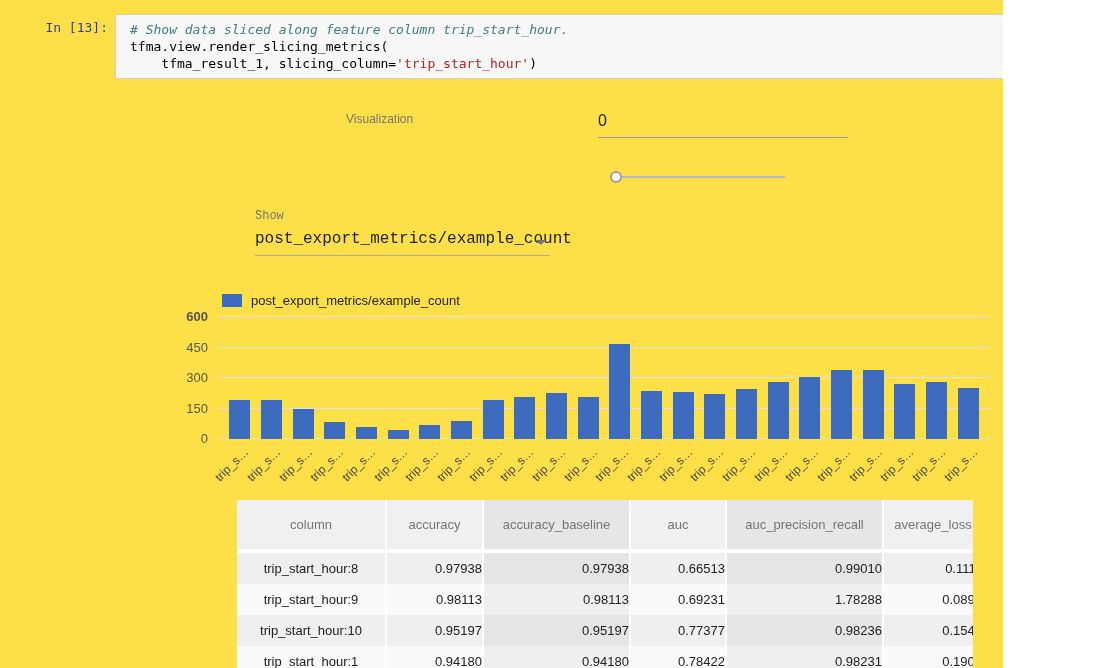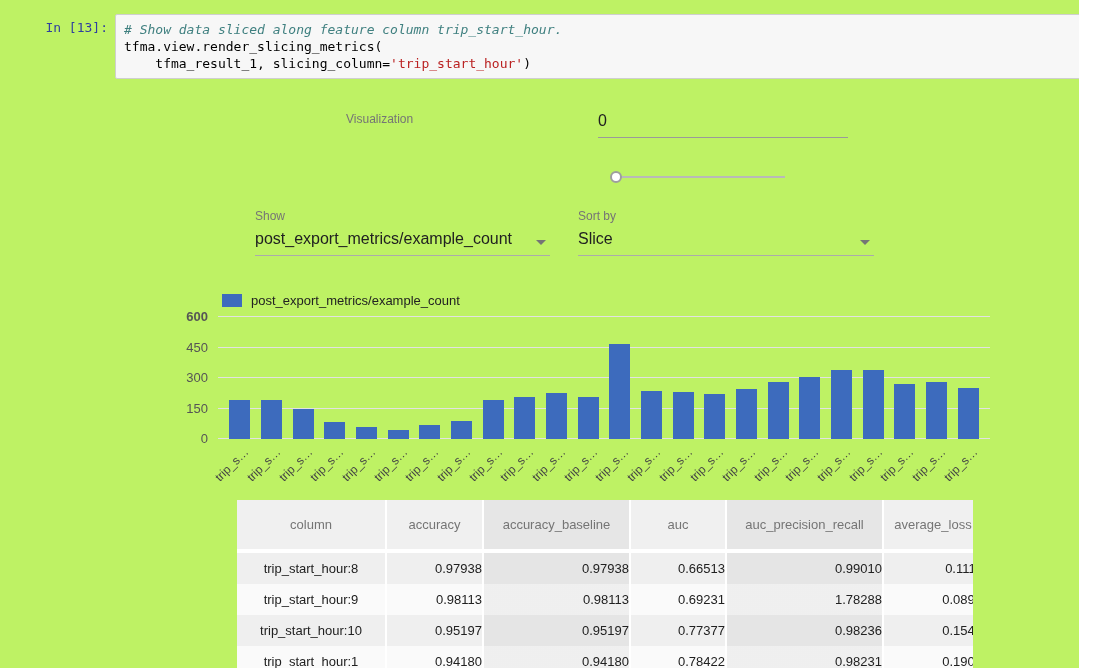--- a/index.html
+++ b/index.html
@@ -1,22 +1,22 @@
 <!DOCTYPE html>
 <html><head>
 <meta charset="utf-8">
 <style>
   * { margin:0; padding:0; box-sizing:border-box; }
   body { background:#fff; font-family:"Liberation Sans", sans-serif; }
-  .page { position:relative; width:1079px; height:668px; background:#bef264; overflow:hidden; }
+  .page { position:relative; width:1003px; height:668px; background:#fde047; overflow:hidden; }
 
   
   .cell { position:absolute; left:0; top:14px; width:1098px; display:flex; }
   .prompt { width:108px; text-align:right; color:#303F9F; font-family:"DejaVu Sans Mono", monospace; font-size:13px; padding-top:6px; flex:none; }
-  .code-box { flex:1; margin-left:7px; background:#f7f7f7; border:1px solid #cfcfcf; border-radius:2px; padding:6px 8px; }
+  .code-box { flex:1; margin-left:7px; background:#f7f7f7; border:1px solid #cfcfcf; border-radius:2px; padding:6px 14px; }
   .code { font-family:"DejaVu Sans Mono", monospace; font-size:13px; line-height:17px; color:#000; white-space:pre; }
   .tok-comment { color:#408080; font-style:italic; }
   .tok-string { color:#BA2121; }
 
   
   .control { position:absolute; }
   .ctl-label { font-size:12px; color:#757575; margin-bottom:7px; }
   .ctl-value { position:relative; font-size:16px; color:#212121; padding-bottom:7px; border-bottom:1px solid #ababab; }
   .arrow { position:absolute; right:4px; bottom:10px; width:0; height:0;
            border-left:5px solid transparent; border-right:5px solid transparent; border-top:5px solid #757575; }
@@ -74,35 +74,28 @@
 
   <div class="control" style="left:598px; top:112px; width:250px;">
     <input class="ctl-input" value="0" style="">
   </div>
 
   <div class="slider">
     <div class="slider-track"></div>
     <div class="slider-knob"></div>
   </div>
 
-  <div class="control" style="left:255px; top:209px; width:295px;">
+  <div class="control" style="left:255px; top:209px; width:295px;font-family:Liberation Mono, monospace;">
     <div class="ctl-label">Show</div>
     <div class="ctl-value">
       <span>post_export_metrics/example_count</span>
       <span class="arrow"></span>
     </div>
   </div>
 
-  <div class="control" style="left:578px; top:209px; width:296px;">
-    <div class="ctl-label">Sort by</div>
-    <div class="ctl-value">
-      <span>Slice</span>
-      <span class="arrow"></span>
-    </div>
-  </div>
 
   <div class="legend">
     <span class="legend-swatch" style="background: rgb(61, 107, 189);"></span>
     <span class="legend-label">post_export_metrics/example_count</span>
   </div>
   <div class="plot">
       <div class="gridline" style="bottom: 0px;"></div>
       <div class="ytick" style="bottom: -8px;">0</div>
       <div class="gridline" style="bottom: 30.5px;"></div>
       <div class="ytick" style="bottom: 22.5px;">150</div>

